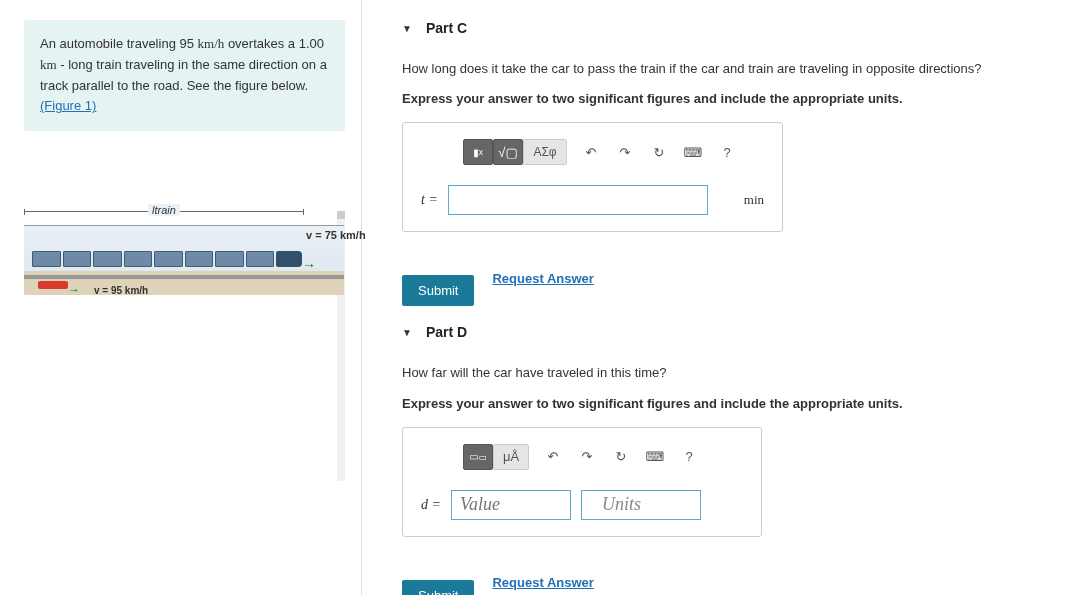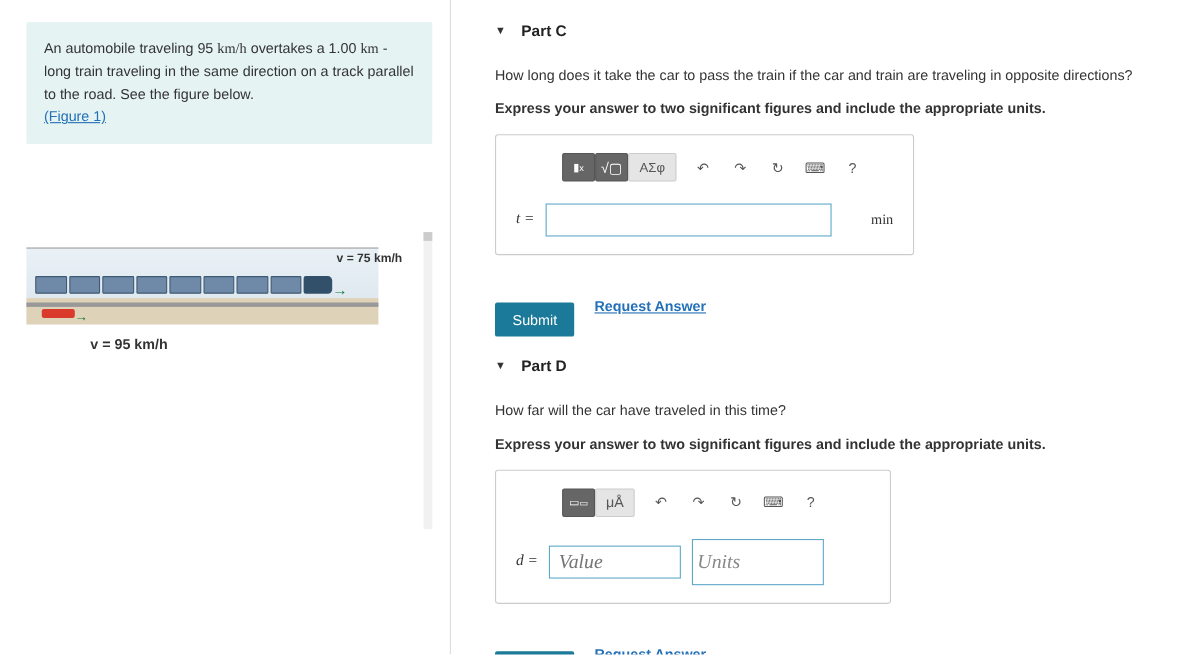--- a/index.html
+++ b/index.html
@@ -1,17 +1,17 @@
 <!DOCTYPE html>
 <html><head>
 <meta charset="utf-8">
 <style>
   * { box-sizing: border-box; margin: 0; padding: 0; }
   body { font-family: Arial, Helvetica, sans-serif; font-size: 13px; color: #333; background: #fff; width: 1072px; height: 595px; overflow: hidden; display: flex; }
-  .left-col { width: 410px; padding: 10px 16px 10px 24px; border-right: 1px solid #ddd; position: relative; }
+  .left-col { width: 362px; padding: 10px 16px 10px 24px; border-right: 1px solid #ddd; position: relative; }
   .problem-box { background: #e6f3f3; border-radius: 2px; padding: 14px 16px; line-height: 1.6; margin-top: 10px; }
   .figure-link { color: #2370b8; text-decoration: underline; cursor: pointer; }
   .figure-header { display: flex; justify-content: space-between; align-items: center; margin-top: 160px; }
   .figure-title { font-size: 17px; font-weight: bold; color: #333; }
   .pager { display: flex; align-items: center; gap: 6px; font-size: 13px; color: #555; }
   .pager-btn { width: 22px; height: 22px; border: 1px solid #ccc; border-radius: 50%; background: #fff; display: flex; align-items: center; justify-content: center; font-size: 12px; color: #999; cursor: pointer; }
   .figure-body { margin-top: 18px; border-right: 8px solid #f1f1f1; padding-right: 4px; height: 270px; position: relative; }
   .scrollbar-thumb { position: absolute; right: -8px; top: 0; width: 8px; height: 8px; background: #ccc; }
   .diagram { margin-top: 80px; width: 320px; height: 100px; position: relative; }
   .dia-sky { position: absolute; left: 0; right: 0; top: 14px; height: 46px; background: linear-gradient(#e9f1f6 0%, #dfe9ef 100%); border-top: 1px solid #999; }
@@ -21,59 +21,60 @@
   .dia-car-wagon { flex: 1; background: #6e8aa8; border: 1px solid #415a73; border-radius: 1px; }
   .dia-loco { width: 26px; background: #33506b; border-radius: 2px 4px 4px 2px; }
   .dia-train-arrow { position: absolute; left: 278px; top: 44px; color: #0b7a3b; font-size: 14px; }
   .dia-car { position: absolute; left: 14px; top: 70px; width: 30px; height: 8px; background: #d93a2b; border-radius: 2px; }
   .dia-car-arrow { position: absolute; left: 44px; top: 70px; color: #0b7a3b; font-size: 12px; }
   .dia-ltrain { position: absolute; left: 0; top: 0; width: 280px; text-align: center; font-size: 11px; color: #333; border-top: 1px solid #666; }
   .dia-ltrain::before, .dia-ltrain::after { content: ""; position: absolute; top: -3px; width: 1px; height: 6px; background: #666; }
   .dia-ltrain::before { left: 0; } .dia-ltrain::after { right: 0; }
   .dia-ltrain span { background: #e9f1f6; padding: 0 4px; position: relative; top: -8px; font-style: italic; }
   .dia-vtrain { position: absolute; left: 282px; top: 18px; font-size: 11px; font-weight: bold; white-space: nowrap; }
-  .dia-vcar { position: absolute; left: 58px; top: 74px; font-size: 13px; font-weight: bold; margin-top: 20px; }
+  .dia-vcar { position: absolute; left: 70px; top: 74px; font-size: 10px; font-weight: bold; }
   .right-col { flex: 1; padding: 10px 30px 10px 40px; overflow: hidden; }
   .part { margin-bottom: 18px; }
   .part-header { display: flex; align-items: center; gap: 14px; font-weight: bold; font-size: 14px; color: #222; cursor: pointer; margin: 10px 0 24px 0; }
   .part-header .tri { font-size: 10px; color: #333; }
   .question { margin-bottom: 12px; color: #333; line-height: 1.4; }
   .instruct { font-weight: bold; margin-bottom: 14px; line-height: 1.4; }
   .answer-box { border: 1px solid #ccc; border-radius: 3px; padding: 16px 18px; display: inline-block; min-width: 360px; }
   .toolbar { display: flex; align-items: center; gap: 0; margin-left: 42px; }
   .tb-group { display: flex; }
   .tb-btn { width: 30px; height: 26px; display: flex; align-items: center; justify-content: center; font-size: 13px; color: #555; cursor: pointer; border-radius: 2px; }
   .tb-dark { background: #666; color: #fff; border: 1px solid #555; }
   .tb-light { background: #e5e5e5; border: 1px solid #ccc; color: #555; }
   .tb-spaced { gap: 10px; margin-left: 12px; }
   .tb-icon { width: 24px; height: 24px; display: flex; align-items: center; justify-content: center; color: #555; cursor: pointer; }
   .input-row { display: flex; align-items: center; gap: 10px; margin-top: 20px; font-style: italic; font-family: Georgia, serif; }
   .input-label { font-size: 14px; font-style: italic; }
   .value-input { border: 1px solid #5fa8c9; height: 30px; width: 260px; padding: 0 8px; font-size: 14px; }
   .value-input.small { width: 120px; font-style: italic; font-family: Georgia, serif; font-size: 18px; color: #888; }
   .units-static { font-family: Georgia, serif; font-style: normal; margin-left: 26px; }
-  .units-box { border: 1px solid #5fa8c9; height: 42px; width: 120px; padding: 4px 4px; font-size: 18px; color: #888; font-style: italic; font-family: Georgia, serif; display: flex; align-items: center; }
+  .units-box { border: 1px solid #5fa8c9; height: 30px; width: 120px; padding: 4px 20px; font-size: 18px; color: #888; font-style: italic; font-family: Georgia, serif; display: flex; align-items: center; }
   .action-row { margin-top: 18px; display: flex; align-items: center; gap: 18px; }
   .submit-btn { background: #1b7a99; color: #fff; border: none; padding: 8px 16px; font-size: 13px; cursor: pointer; border-radius: 2px; margin-top: 25px; }
   .req-link { color: #2370b8; text-decoration: underline; font-size: 13px; cursor: pointer; font-weight: bold; }
 </style>
 </head>
 <body>
 
 <div class="left-col">
   <div class="problem-box">
     <span>An automobile traveling 95 </span><span style="font-family: Georgia,serif">km/h</span><span> overtakes a 1.00 </span><span style="font-family: Georgia,serif">km</span><span> - long train traveling in the same direction on a track parallel to the road. See the figure below.</span><br>
     <span class="figure-link">(Figure 1)</span>
   </div>
 
 
   <div class="figure-body">
     <div class="scrollbar-thumb"></div>
 
     <div class="diagram">
+      <div class="dia-ltrain"><span>ltrain</span></div>
       <div class="dia-sky"></div>
       <div class="dia-ground"></div>
       <div class="dia-road"></div>
       <div class="dia-train">
         <div class="dia-car-wagon"></div>
           <div class="dia-car-wagon"></div>
           <div class="dia-car-wagon"></div>
           <div class="dia-car-wagon"></div>
           <div class="dia-car-wagon"></div>
           <div class="dia-car-wagon"></div>

